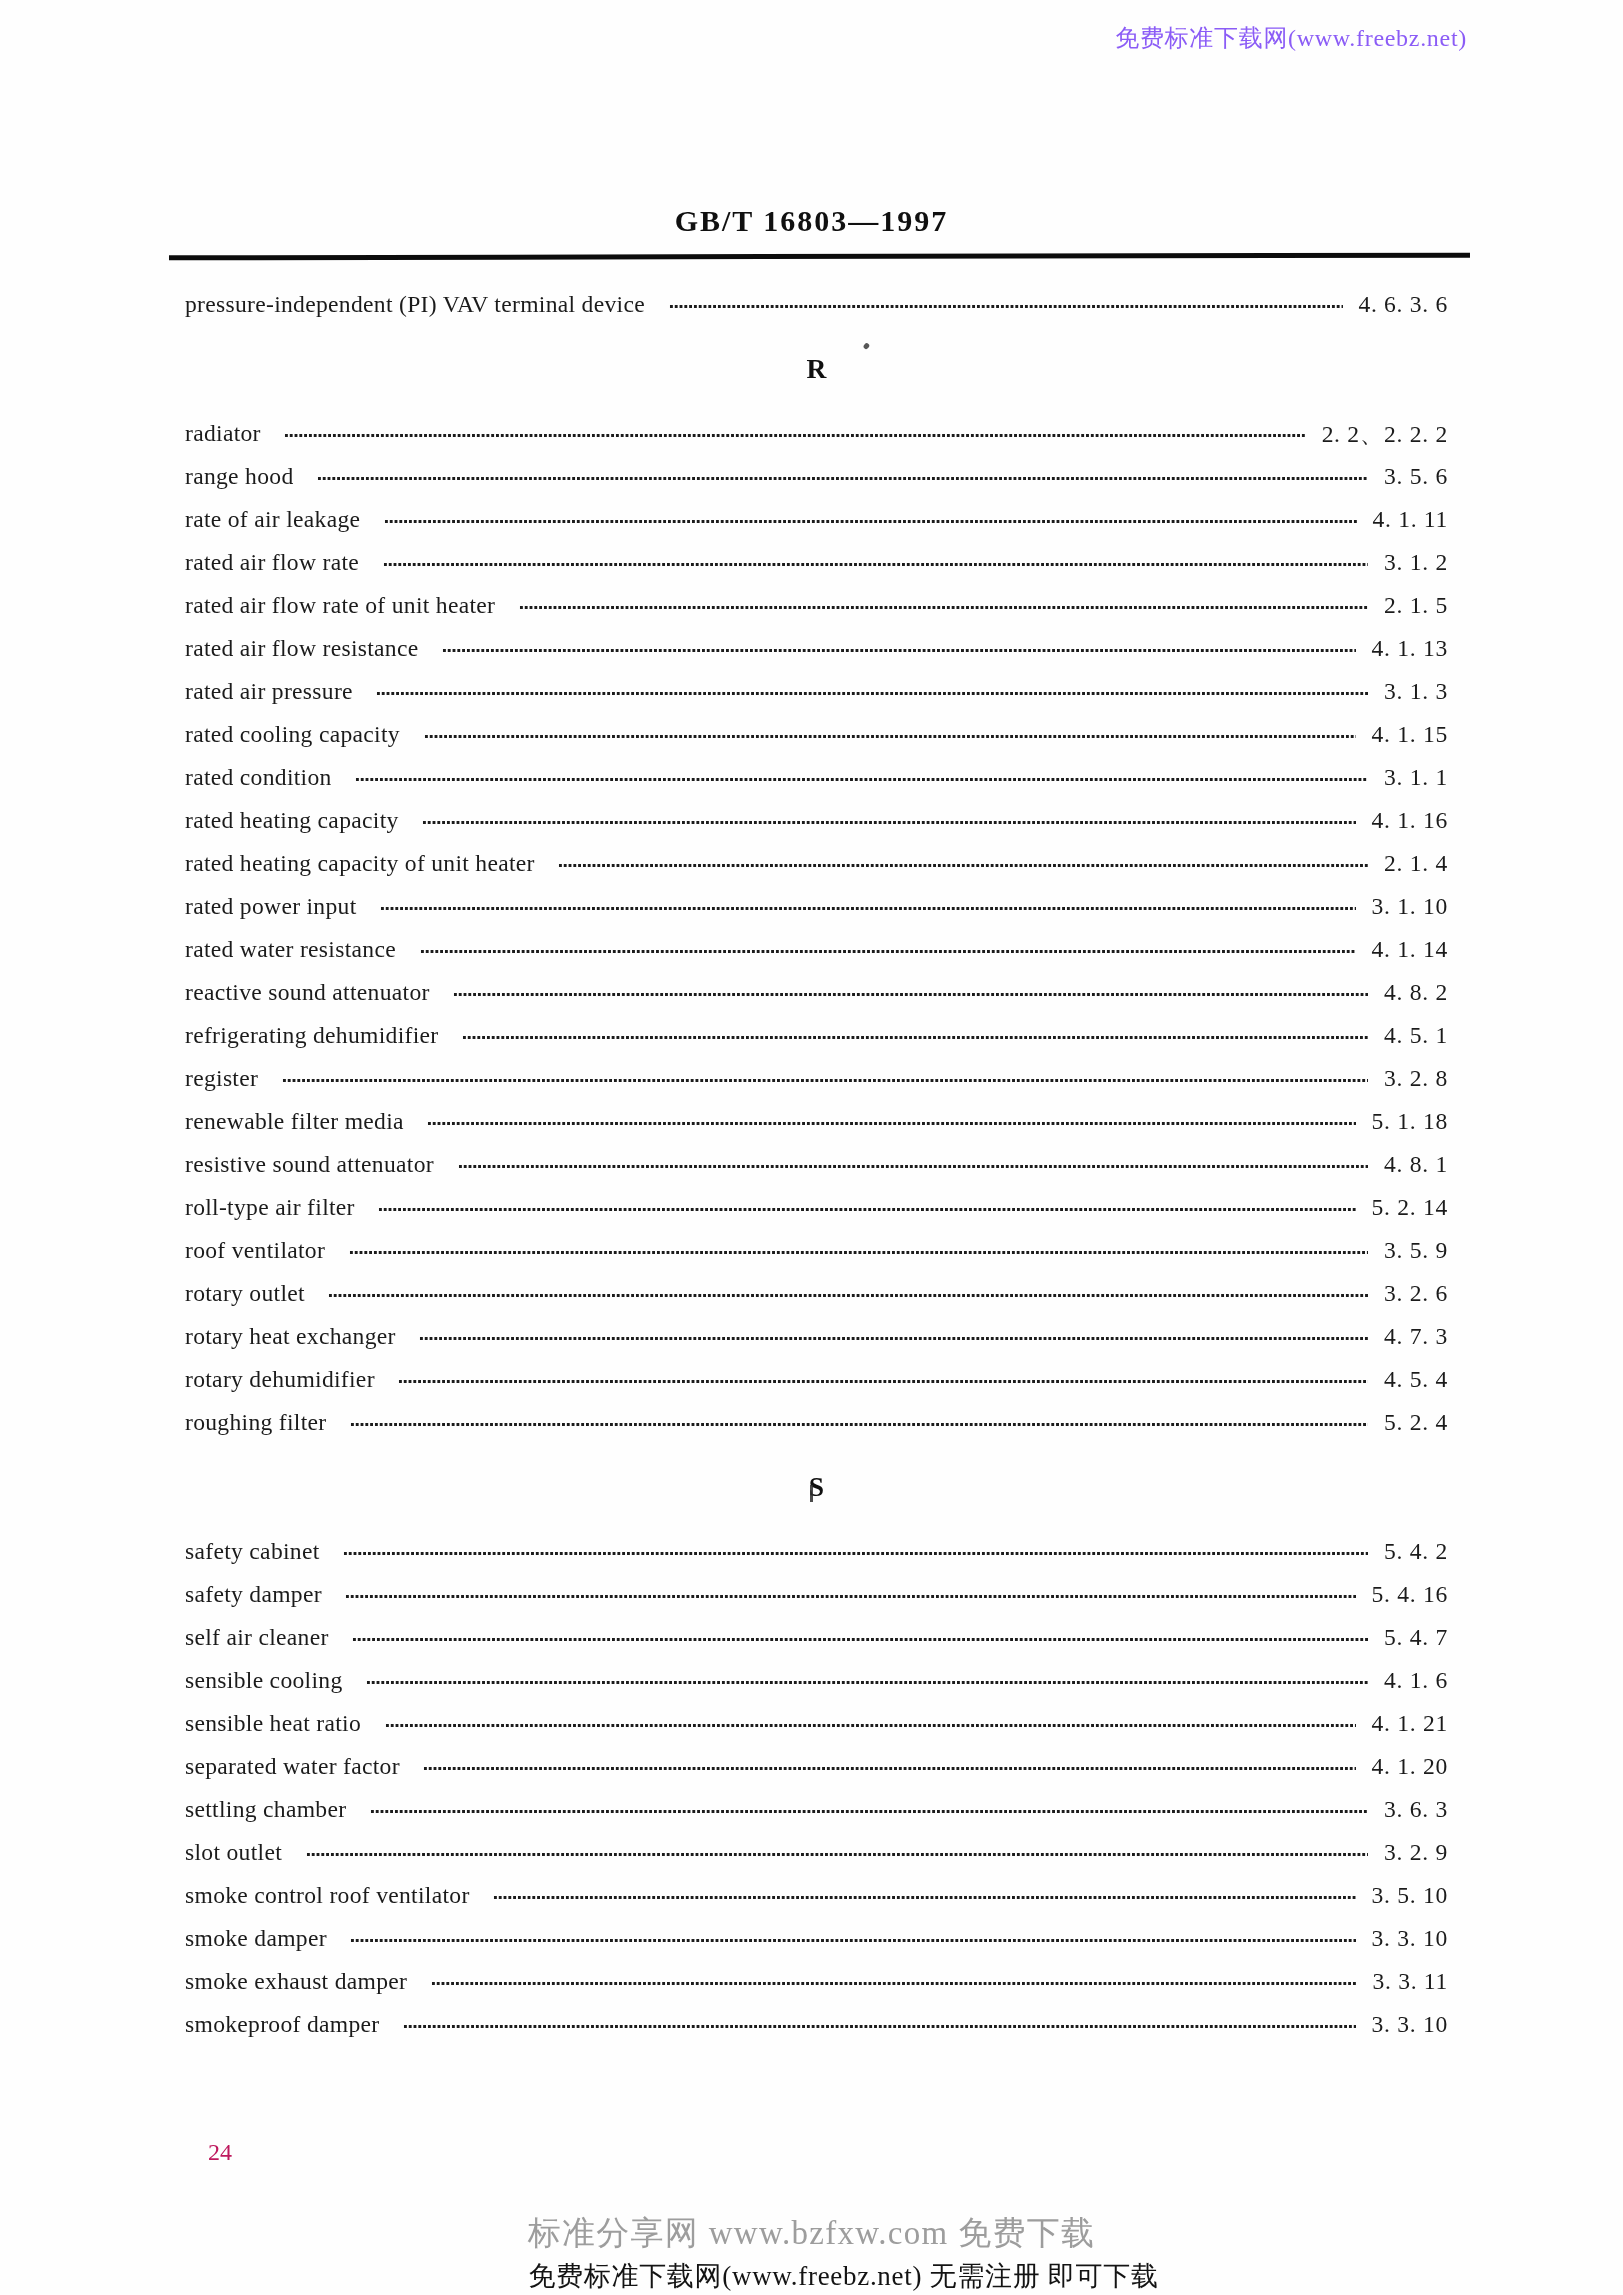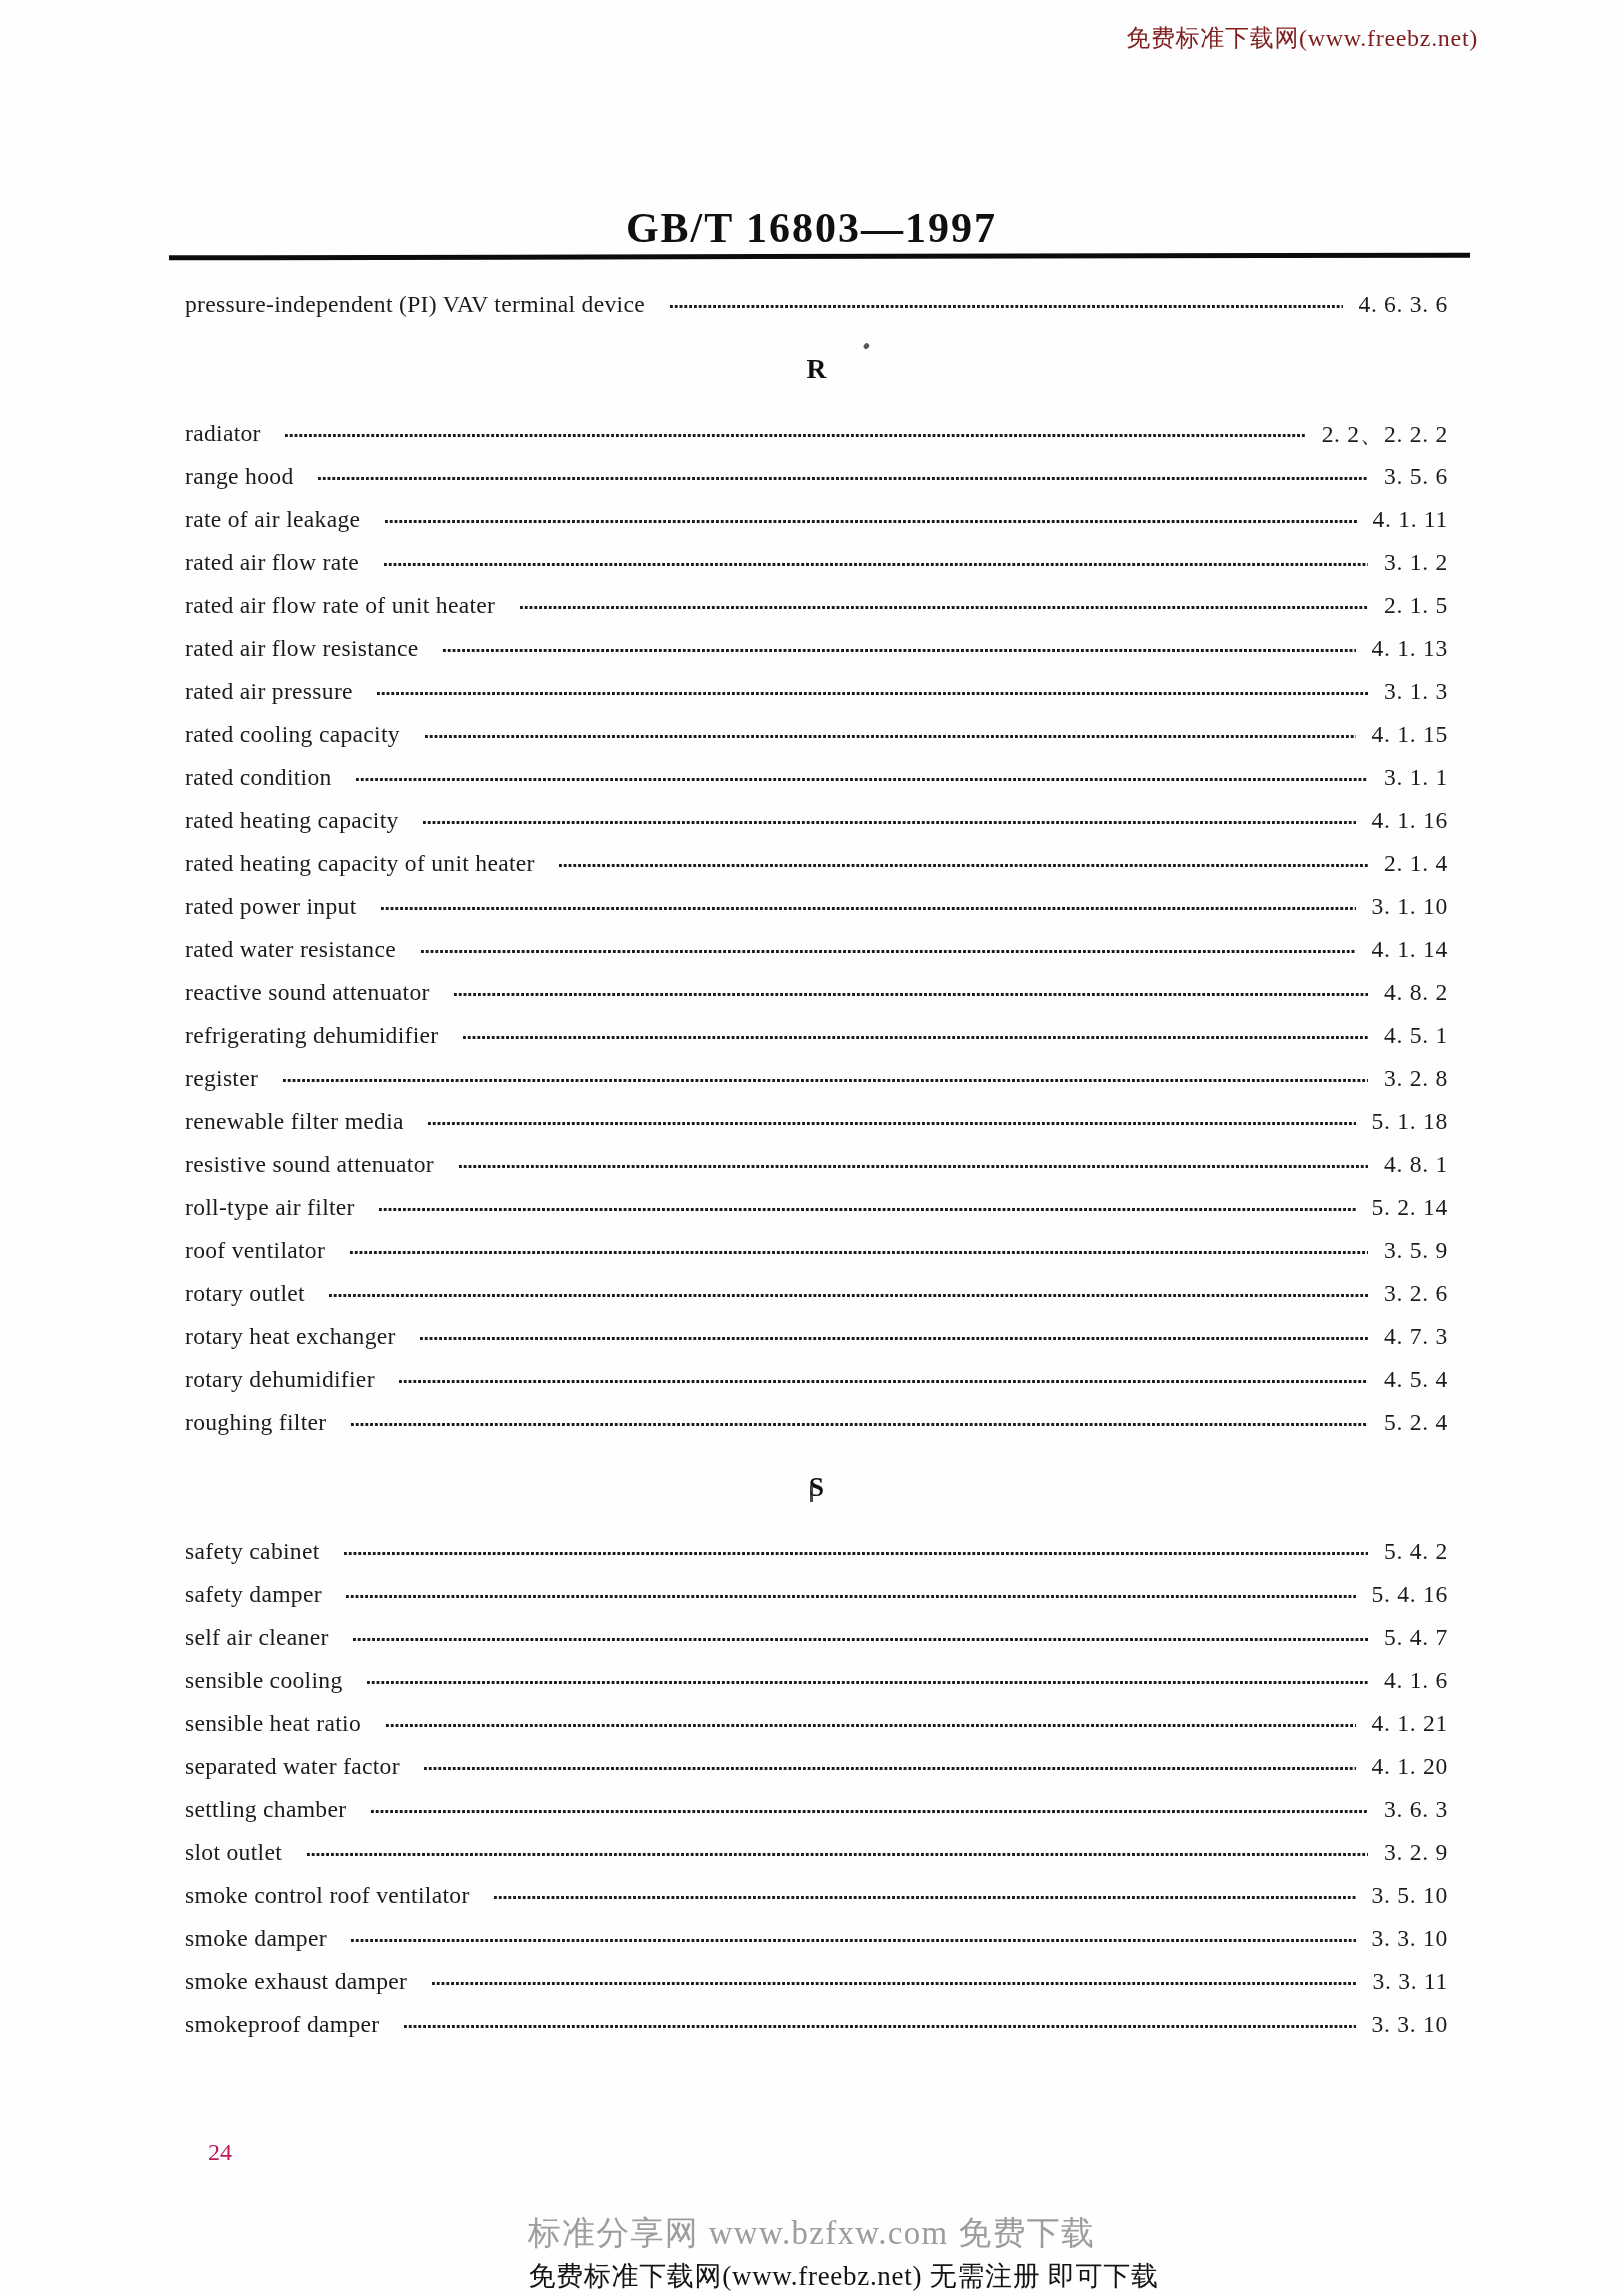--- a/index.html
+++ b/index.html
@@ -14,34 +14,34 @@
     margin: 0 auto;
     background: #fefefe;
     overflow: hidden;
     font-family: "Liberation Serif", "DejaVu Serif", serif;
     color: #1b1b1b;
   }
 
   .watermark-top {
     position: absolute;
     top: 22px;
-    right: 145px;
+    right: 156px;
     font-size: 24px;
     letter-spacing: 0.7px;
-    color: #7f1d1d;
+    color: #8b5cf6;
     white-space: nowrap;
   }
 
   .doc-title {
     position: absolute;
     top: 204px;
     left: 0;
     width: 100%;
     text-align: center;
-    font-size: 42px;
+    font-size: 30px;
     font-weight: 700;
     letter-spacing: 2px;
     color: #101010;
   }
 
   .title-rule {
     position: absolute;
     top: 254px;
     left: 169px;
     width: 1301px;

